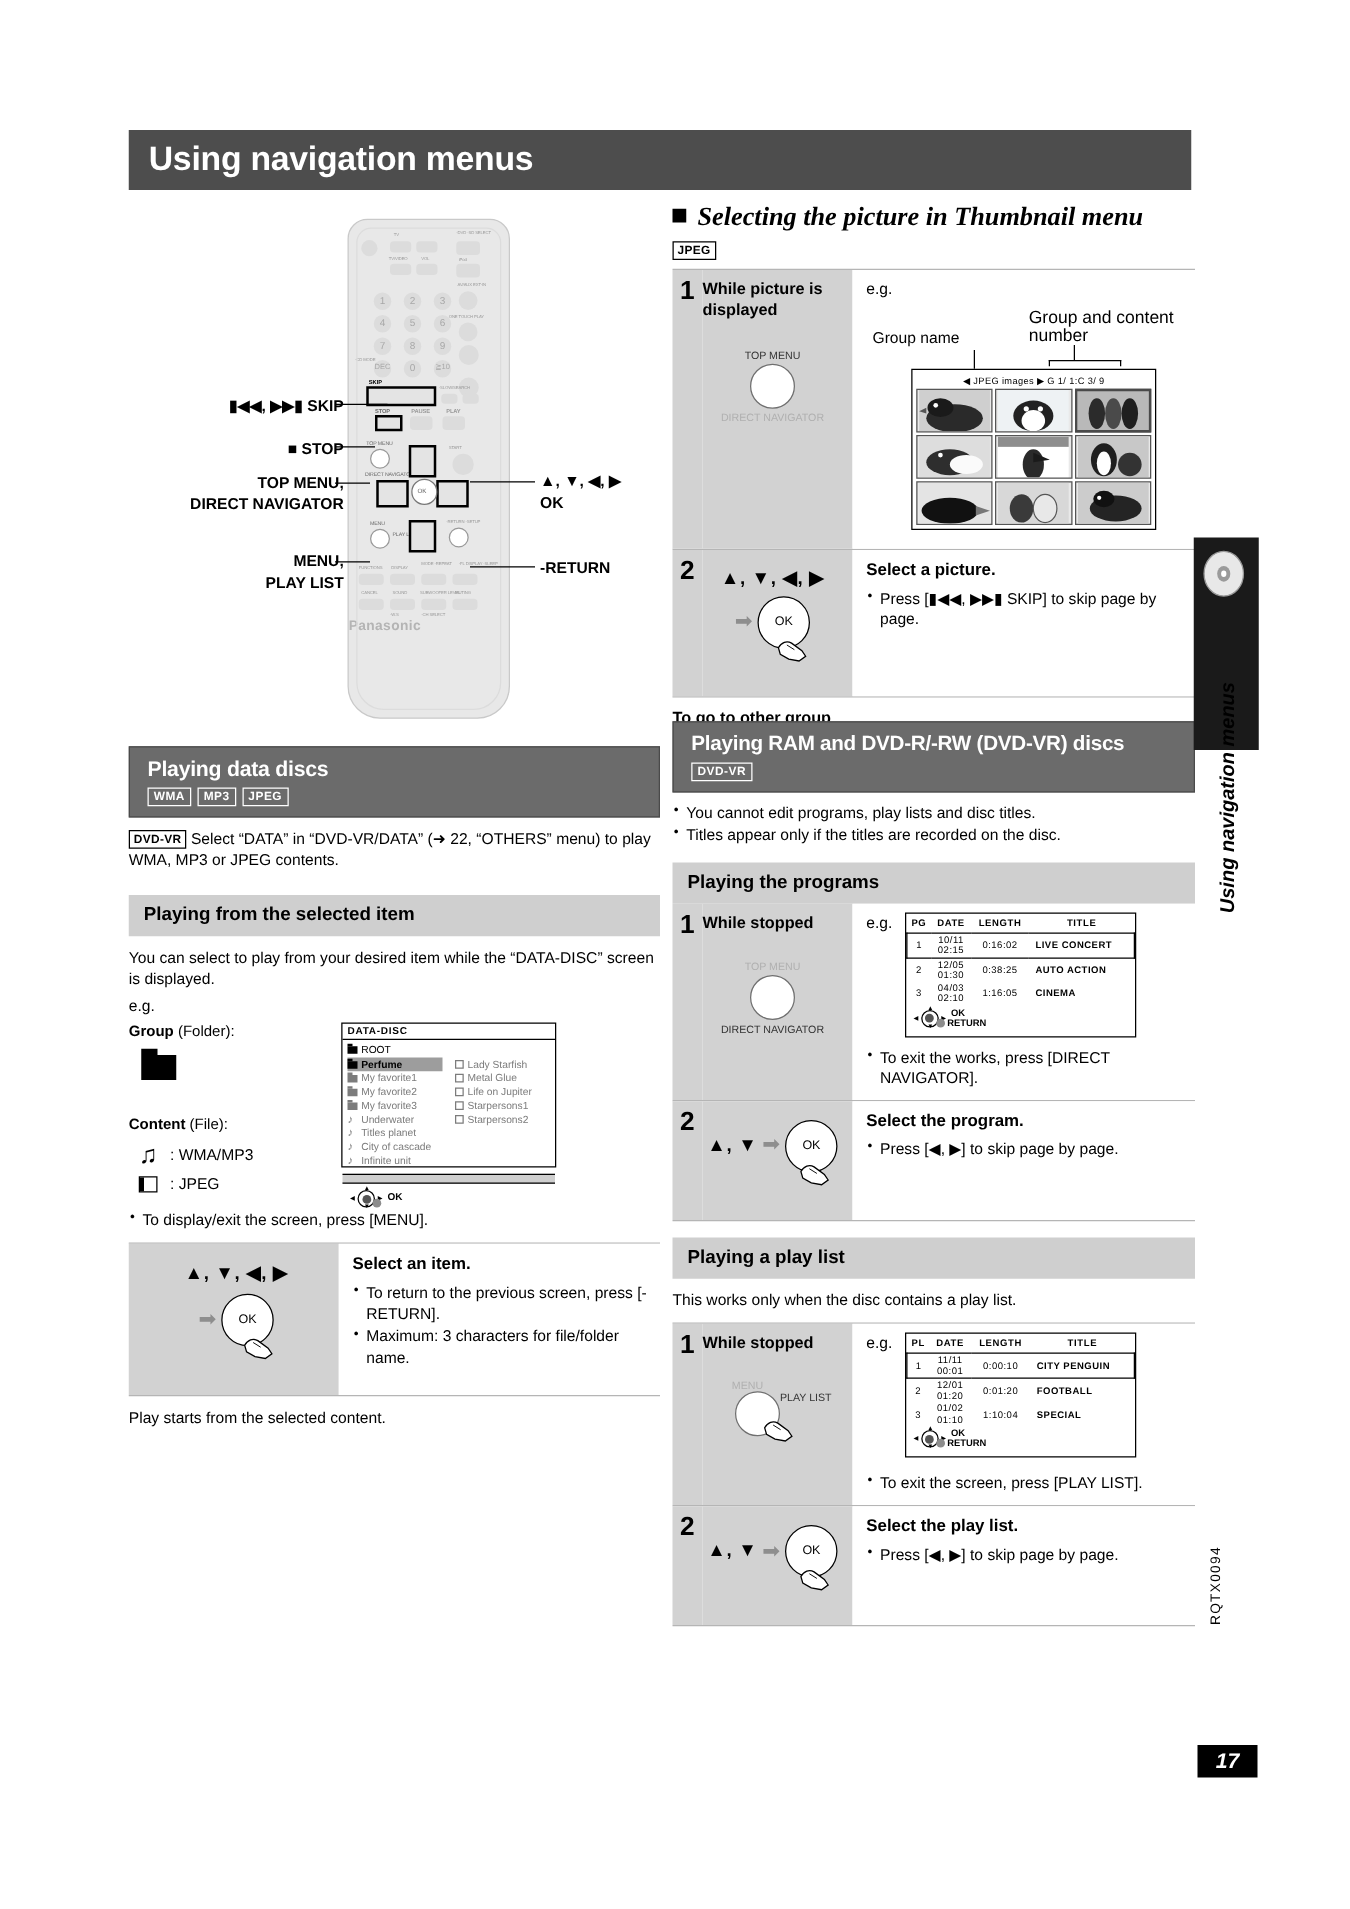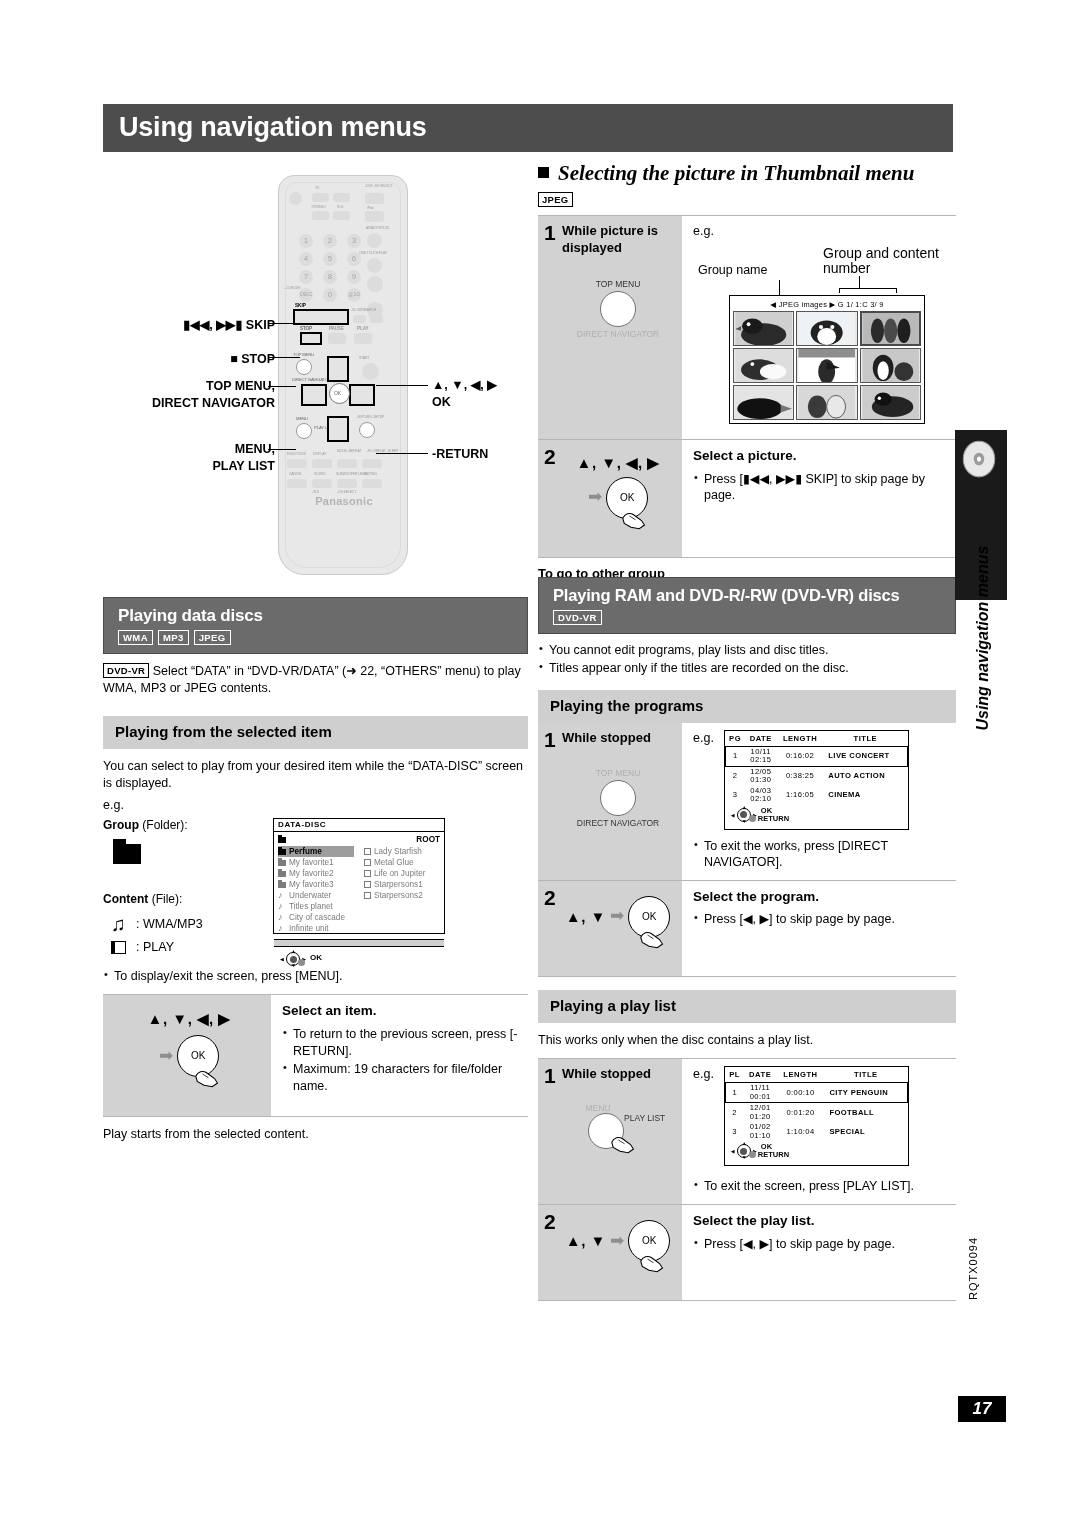--- a/index.html
+++ b/index.html
@@ -30,21 +30,21 @@
   }
   .remote-body:after{
     content:""; position:absolute; left:6px; top:6px; right:6px; bottom:6px;
     border:1px solid #dcdcdc; border-radius:12px 12px 22px 22px;
   }
   .rk{ position:absolute; background:#dcdcdc; border-radius:3px; }
   .rk.round{ border-radius:50%; }
   .rlabel{ position:absolute; font-size:3.4px; color:#9a9a9a; letter-spacing:-0.1px; white-space:nowrap;}
   .rnum{ position:absolute; width:14px; height:14px; border-radius:50%; background:#dcdcdc;
          color:#a8a8a8; font-size:8px; display:flex; align-items:center; justify-content:center;}
-  .panabrand{ position:absolute; left:0; width:130px; text-align:center; top:318px;
+  .panabrand{ position:absolute; left:0; width:130px; top:318px;
               font-size:11px; font-weight:bold; color:#b4b4b4; letter-spacing:0.3px;}
 
   
   .hl{ position:absolute; border:2px solid #000; background:#e4e4e4; }
   .hl-lbl{ position:absolute; font-size:4.6px; font-weight:bold; color:#000; white-space:nowrap;}
 
   .callout{ position:absolute; font-size:12.5px; font-weight:bold; text-align:right; white-space:nowrap;}
   .callout.l{ text-align:left; }
   .lead{ position:absolute; height:1px; background:#000; }
 
@@ -113,21 +113,21 @@
   .hand{ position:absolute; width:30px; height:24px; }
 
   
   .osd{ border:1.4px solid #000; background:#fff; font-size:8px; }
   .osd-title{ border-bottom:1.2px solid #000; padding:1px 4px; font-weight:bold; letter-spacing:0.6px; font-size:8px;}
 
   
   .dd-body{ display:flex; padding:3px 4px 5px; gap:10px; }
   .dd-col{ flex:1; }
   .dd-row{ display:flex; align-items:center; gap:3px; white-space:nowrap; color:#7c7c7c; font-size:8.2px; line-height:11px;}
-  .dd-row.root{ color:#000; font-weight:bold;justify-content:space-between; }
+  .dd-row.root{ color:#000; font-weight:normal; }
   .dd-row.sel{ background:#9d9d9d; color:#000; font-weight:bold; }
   .ic-folder{ width:8px; height:6px; background:#000; position:relative; flex:0 0 auto;}
   .ic-folder:before{ content:""; position:absolute; left:0; top:-2px; width:4px; height:2px; background:#000;}
   .ic-folder.g{ background:#7c7c7c;}
   .ic-folder.g:before{ background:#7c7c7c;}
   .ic-note{ width:8px; flex:0 0 auto; font-size:9px; line-height:9px; color:#7c7c7c;}
   .ic-check{ width:7px; height:7px; border:1px solid #7c7c7c; flex:0 0 auto;}
   .dd-bar{ height:8px; background:#cfcfcf; border-top:1.2px solid #000; border-bottom:1.2px solid #000;}
   .dd-foot{ height:22px; position:relative; }
 
@@ -344,21 +344,21 @@
         <div style="font-size:12px;margin-top:28px;">
           <b>Content</b>
           <span>(File):</span>
         </div>
         <div style="display:flex;align-items:center;gap:10px;margin:8px 0 0 8px;">
           <span style="font-size:20px;line-height:18px;">♫</span>
           <span>: WMA/MP3</span>
         </div>
         <div style="display:flex;align-items:center;gap:10px;margin:6px 0 0 8px;">
           <span style="width:15px;height:13px;border:1.5px solid #000;display:inline-block;background:linear-gradient(90deg,#000 0 3px,#fff 3px);"></span>
-          <span>: PLAY</span>
+          <span>: JPEG</span>
         </div>
       </div>
 
       <div class="osd" style="width:172px;height:116px;">
         <div class="osd-title">DATA-DISC</div>
         <div style="padding:2px 4px 0;">
           <div class="dd-row root">
             <span class="ic-folder"></span>
             <span>ROOT</span>
           </div>
@@ -453,21 +453,21 @@
           </div>
           <svg class="hand" style="position:relative;left:18px;top:-12px;" viewBox="0 0 40 30">
             <path d="M5 14 C8 8, 14 6, 19 9 L30 17 L34 23 L27 28 L16 26 L7 21 Z" fill="#fff" stroke="#000" stroke-width="1.4"></path>
             <path d="M14 11 L22 16" fill="none" stroke="#000" stroke-width="1"></path>
           </svg>
         </div>
         <div class="right">
           <h4>Select an item.</h4>
           <ul class="bul">
             <li>To return to the previous screen, press [-RETURN].</li>
-            <li>Maximum: 19 characters for file/folder name.</li>
+            <li>Maximum: 3 characters for file/folder name.</li>
           </ul>
         </div>
       </div>
     </div>
 
     <p class="body">Play starts from the selected content.</p>
   </div>
 
   <div style="position:absolute;left:538px;top:160px;width:418px;">
     <div class="thumb-head">

